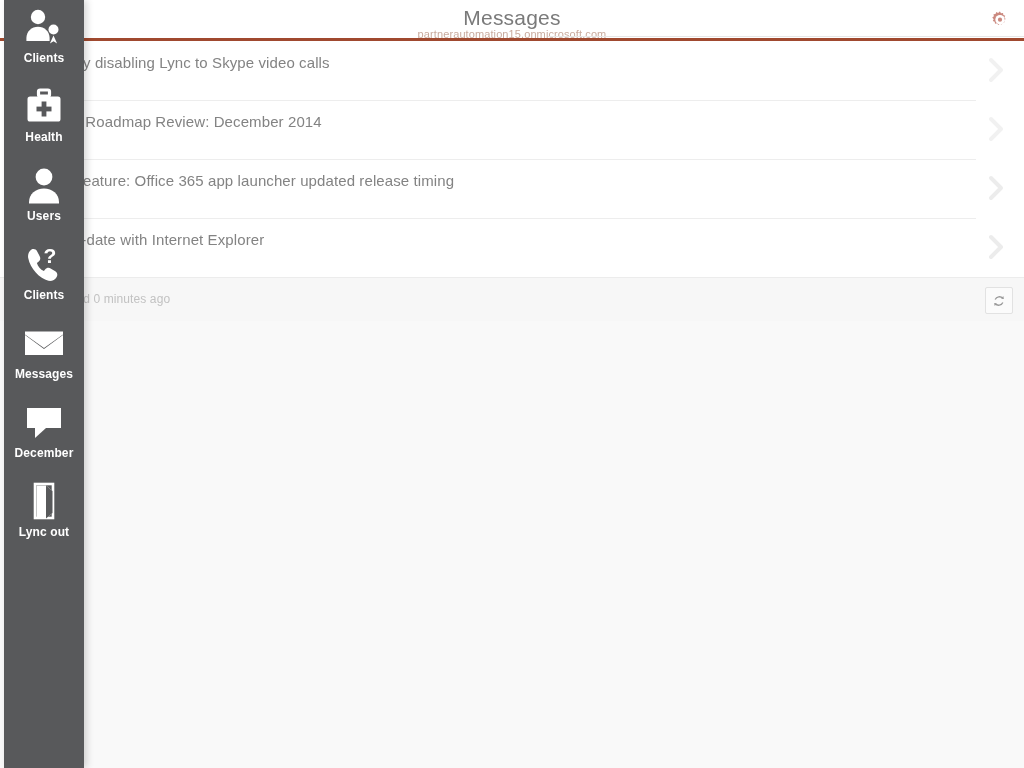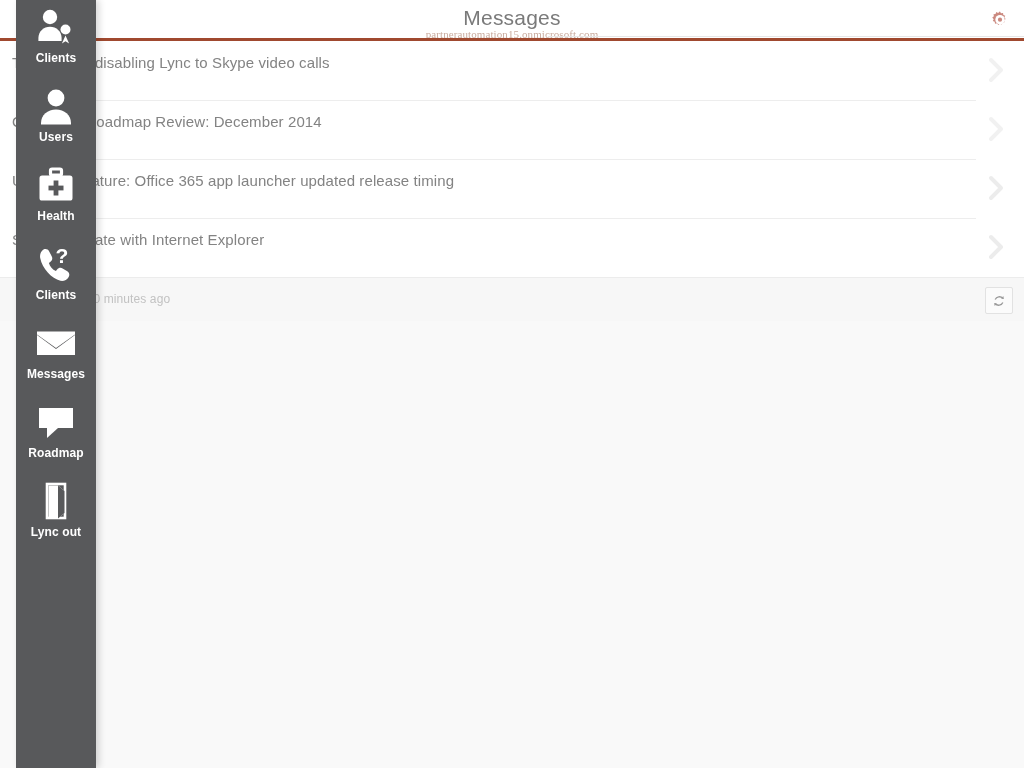--- a/index.html
+++ b/index.html
@@ -54,21 +54,20 @@
     font-weight: 400;
     letter-spacing: 0.2px;
   }
   .header-sub {
     position: absolute;
     left: 0; right: 0;
     top: 28px;
     font-size: 11px;
     color: #c9ab9e;
     letter-spacing: 0.1px;
-    font-family: Liberation Serif, serif;
   }
   .gear-btn {
     position: absolute;
     right: 10px;
     top: 6px;
     width: 28px;
     height: 28px;
     display: flex;
     align-items: center;
     justify-content: center;
@@ -166,21 +165,21 @@
     background: #fbfbfb;
     display: flex;
     align-items: center;
     justify-content: center;
   }
   .refresh-btn svg { display: block; }
 
   
   .sidebar {
     position: absolute;
-    left: 16px;
+    left: 4px;
     top: 0;
     width: 80px;
     height: 768px;
     background: #58595b;
     box-shadow: 3px 0 7px rgba(0,0,0,0.16);
     z-index: 10;
   }
   .nav-item {
     position: relative;
     width: 80px;
@@ -304,42 +303,42 @@
           <path d="M3.4 30c0-6.4 5.2-11.2 11.6-11.2S26.6 23.6 26.6 30v3H3.4z" fill="#ffffff"></path>
           <circle cx="30.5" cy="21.5" r="5" fill="#ffffff"></circle>
           <path d="M30.5 27.5l-3.6 8 3.6-2.3 3.6 2.3z" fill="#ffffff"></path>
         </svg>
       </div>
       <div class="nav-label">Clients</div>
     </div>
 
     <div class="nav-item">
       <div class="nav-icon">
-        <svg width="36" height="38" viewBox="0 0 36 38">
-          <circle cx="18" cy="10" r="8.4" fill="#ffffff"></circle>
-          <path d="M3 35c0-7.6 6.7-13.4 15-13.4S33 27.4 33 35v1.5H3z" fill="#ffffff"></path>
-        </svg>
-      </div>
-      <div class="nav-label">Users</div>
-    </div>
-
-    <div class="nav-item">
-      <div class="nav-icon">
         <svg width="40" height="38" viewBox="0 0 40 38">
           <rect x="14.5" y="2" width="11" height="6" rx="1.6" fill="none" stroke="#ffffff" stroke-width="3.2"></rect>
           <rect x="3.5" y="8.5" width="33" height="25" rx="2.6" fill="#ffffff"></rect>
           <rect x="17.6" y="13.5" width="4.8" height="15" fill="#58595b"></rect>
           <rect x="12.5" y="18.6" width="15" height="4.8" fill="#58595b"></rect>
         </svg>
       </div>
       <div class="nav-label">Health</div>
     </div>
 
     <div class="nav-item">
       <div class="nav-icon">
+        <svg width="36" height="38" viewBox="0 0 36 38">
+          <circle cx="18" cy="10" r="8.4" fill="#ffffff"></circle>
+          <path d="M3 35c0-7.6 6.7-13.4 15-13.4S33 27.4 33 35v1.5H3z" fill="#ffffff"></path>
+        </svg>
+      </div>
+      <div class="nav-label">Users</div>
+    </div>
+
+    <div class="nav-item">
+      <div class="nav-icon">
         <svg width="40" height="38" viewBox="0 0 40 38">
           <path d="M7.5 3.5c2.2-1 4.6-.2 5.7 1.9l2.6 5c1 1.9.4 4.2-1.3 5.4l-1.6 1.1c.9 3.4 3.6 6.6 7 8.2l1.2-1.6c1.3-1.7 3.7-2.2 5.5-1.1l4.7 2.8c2 1.2 2.6 3.7 1.4 5.7-1.7 2.8-4.9 4.6-8.3 3.9C15.8 32.8 6.2 22.6 4.2 12.1c-.6-3.3 .6-7 3.3-8.6z" fill="#ffffff"></path>
           <text x="26" y="17" font-family="'Liberation Sans', sans-serif" font-size="21" font-weight="700" fill="#ffffff" text-anchor="middle">?</text>
         </svg>
       </div>
       <div class="nav-label">Clients</div>
     </div>
 
     <div class="nav-item">
       <div class="nav-icon">
@@ -353,21 +352,21 @@
       <div class="nav-label">Messages</div>
     </div>
 
     <div class="nav-item">
       <div class="nav-icon">
         <svg width="40" height="34" viewBox="0 0 40 34">
           <rect x="3" y="2" width="34" height="20" fill="#ffffff"></rect>
           <path d="M11 22h11l-11 10z" fill="#ffffff"></path>
         </svg>
       </div>
-      <div class="nav-label">Roadmap</div>
+      <div class="nav-label">December</div>
     </div>
 
     <div class="nav-item">
       <div class="nav-icon">
         <svg width="34" height="40" viewBox="0 0 34 40">
           <rect x="8" y="2" width="18" height="34" fill="none" stroke="#ffffff" stroke-width="2.6"></rect>
           <path d="M9.5 3.5h9.5l6.5 5.5v22l-6.5 5.5H9.5z" fill="#ffffff"></path>
           <path d="M19 3.5l6.5 5.5v22L19 36.5z" fill="#58595b"></path>
         </svg>
       </div>

